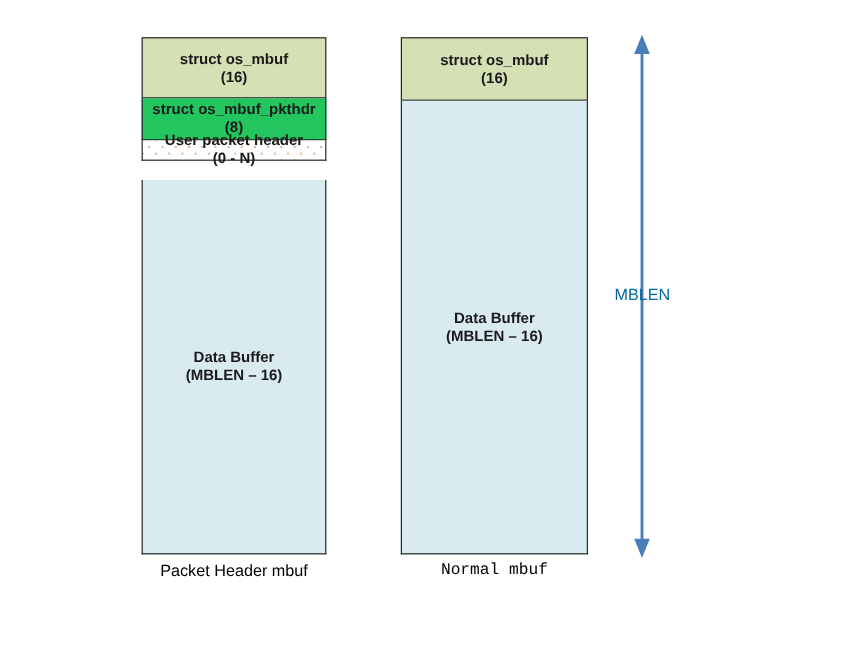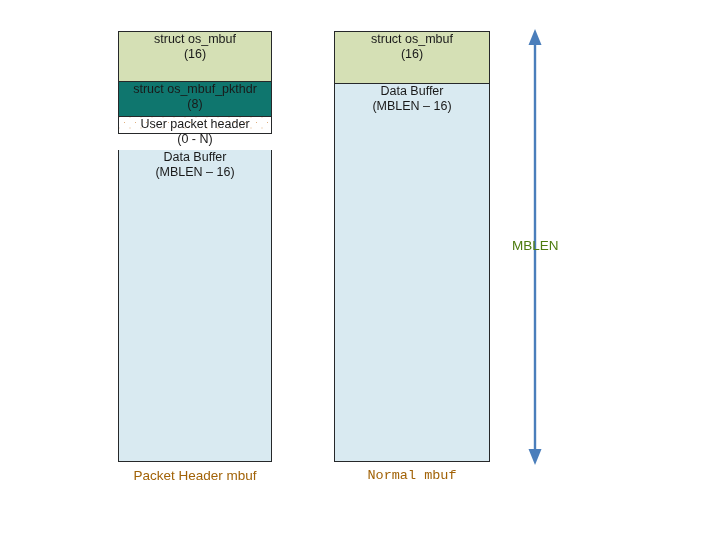--- a/index.html
+++ b/index.html
@@ -24,69 +24,71 @@
     position: absolute;
     box-sizing: border-box;
   }
   .seg {
     position: absolute;
     left: 0;
     right: 0;
     box-sizing: border-box;
     border: 1px solid #26282a;
     display: flex;
+    align-items: center;
     justify-content: center;
     text-align: center;
+    font-weight: bold;
   }
   .seg .seg-text {
     font-size: 12.5px;
     line-height: 15px;
     color: #1a1a1a;
     white-space: pre-line;
     padding: 0 4px;
   }
 
   .fill-mbuf     { background: #d5e0b5; }
-  .fill-pkthdr   { background: #0f766e; }
+  .fill-pkthdr   { background: #22c55e; }
   .fill-buffer   { background: #d9eaf1; }
   .fill-userhdr  {
     background-color: #ffffff;
     background-image:
       radial-gradient(#e0b080 0.9px, transparent 1px),
       radial-gradient(#e0b080 0.9px, transparent 1px);
     background-size: 11px 11px, 11px 11px;
     background-position: 0 0, 5.5px 5.5px;
   }
 
   
   .seg + .seg { border-top: none; }
 
   .caption {
     position: absolute;
     text-align: center;
     font-size: 13.5px;
-    color: #a16207;
+    color: #000000;
     white-space: nowrap;
   }
 
   
   #mblen-arrow {
     position: absolute;
     left: 520px;
     top: 28px;
     width: 30px;
     height: 438px;
   }
   #mblen-label {
     position: absolute;
     left: 512px;
     top: 238px;
     width: 120px;
     font-size: 13.5px;
-    color: #4d7c0f;
+    color: #0369a1;
     white-space: nowrap;
   }
 
   #figure-caption {
     position: absolute;
     left: 0;
     right: 0;
     top: 508px;
     text-align: center;
     font-size: 11.5px;

